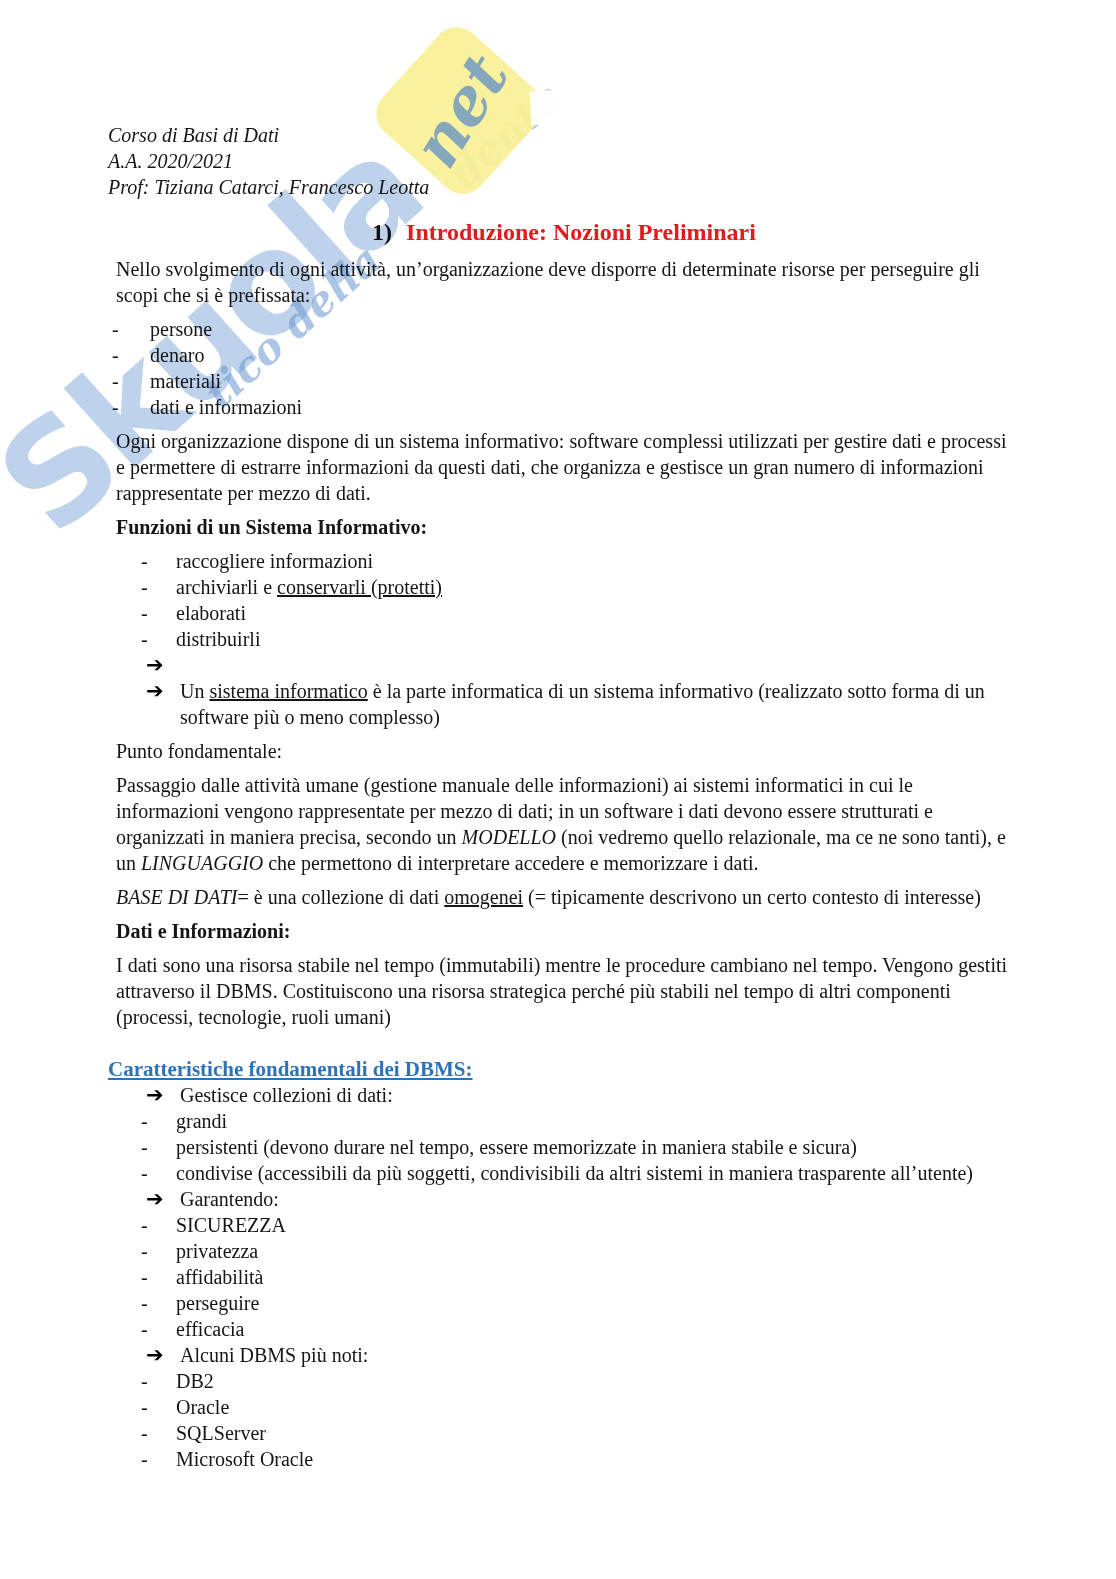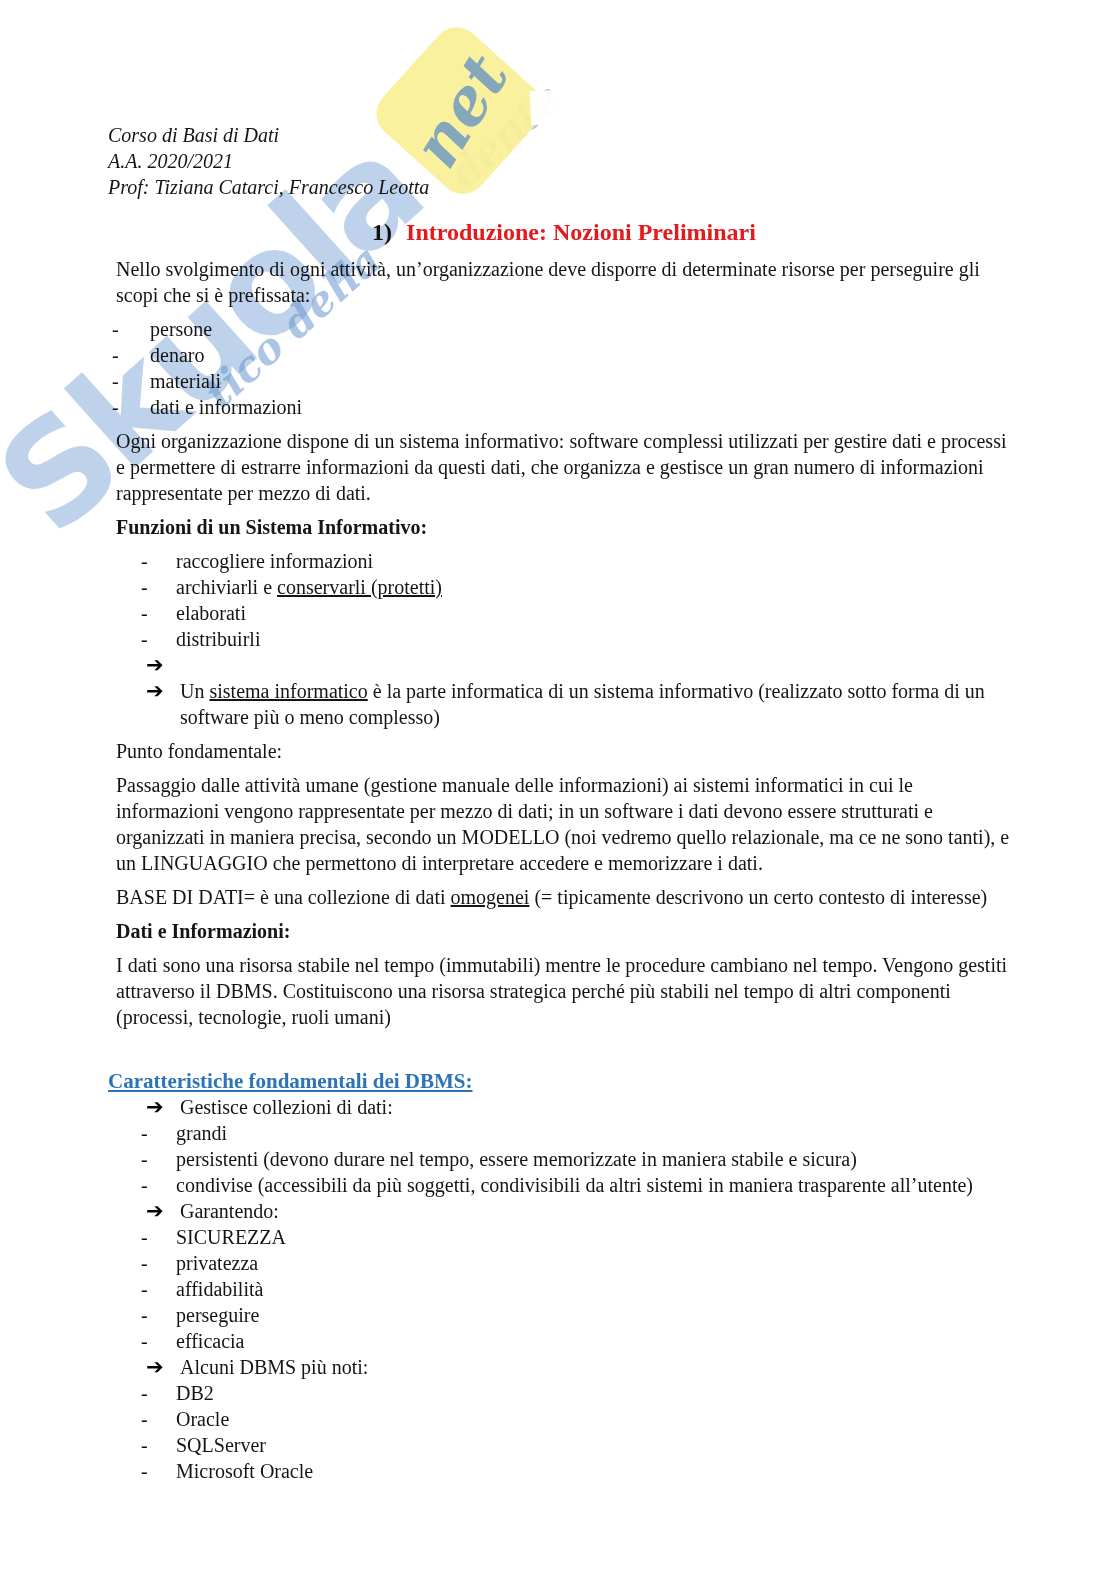--- a/index.html
+++ b/index.html
@@ -58,41 +58,41 @@
   }
   .doc-header p{margin:0;font-style:italic;}
   .doc-title{
     margin:16px 0 6px;text-align:center;
     font-size:24px;line-height:32px;font-weight:bold;
   }
   .doc-title .t-num{color:#111;margin-right:14px;}
   .doc-title .t-red{color:#e21b1e;font-family:Liberation Serif, serif;}
   p.para{margin:8px;}
   b.inline-head{font-weight:bold;}
-  .em{}
+  .em{font-style:italic;}
   .ul-underline{text-decoration:underline;}
 
   ul.plain{list-style:none;margin:0;padding:0;}
   ul.plain li{display:flex;align-items:flex-start;}
   .dash{flex:none;display:inline-block;}
   
   ul.lvl1 li{padding-left:4px;}
   ul.lvl1 .dash{width:38px;}
   
   ul.lvl2 li{padding-left:33px;}
   ul.lvl2 .dash{width:35px;}
   
   .arrow-row{display:flex;align-items:flex-start;padding-left:38px;}
   .arrow-icon{
     flex:none;width:34px;
     font-family:"DejaVu Sans", sans-serif;font-weight:bold;font-size:21px;
     line-height:26px;color:#000;
   }
   .blue-heading{
-    margin:38px 0 0;
+    margin:26px 0 0;
     font-size:21px;font-weight:bold;
     color:#2d73b7;text-decoration:underline;
   }
 </style>
 </head>
 <body>
 
 <div class="page">
 
   <div class="watermark">

